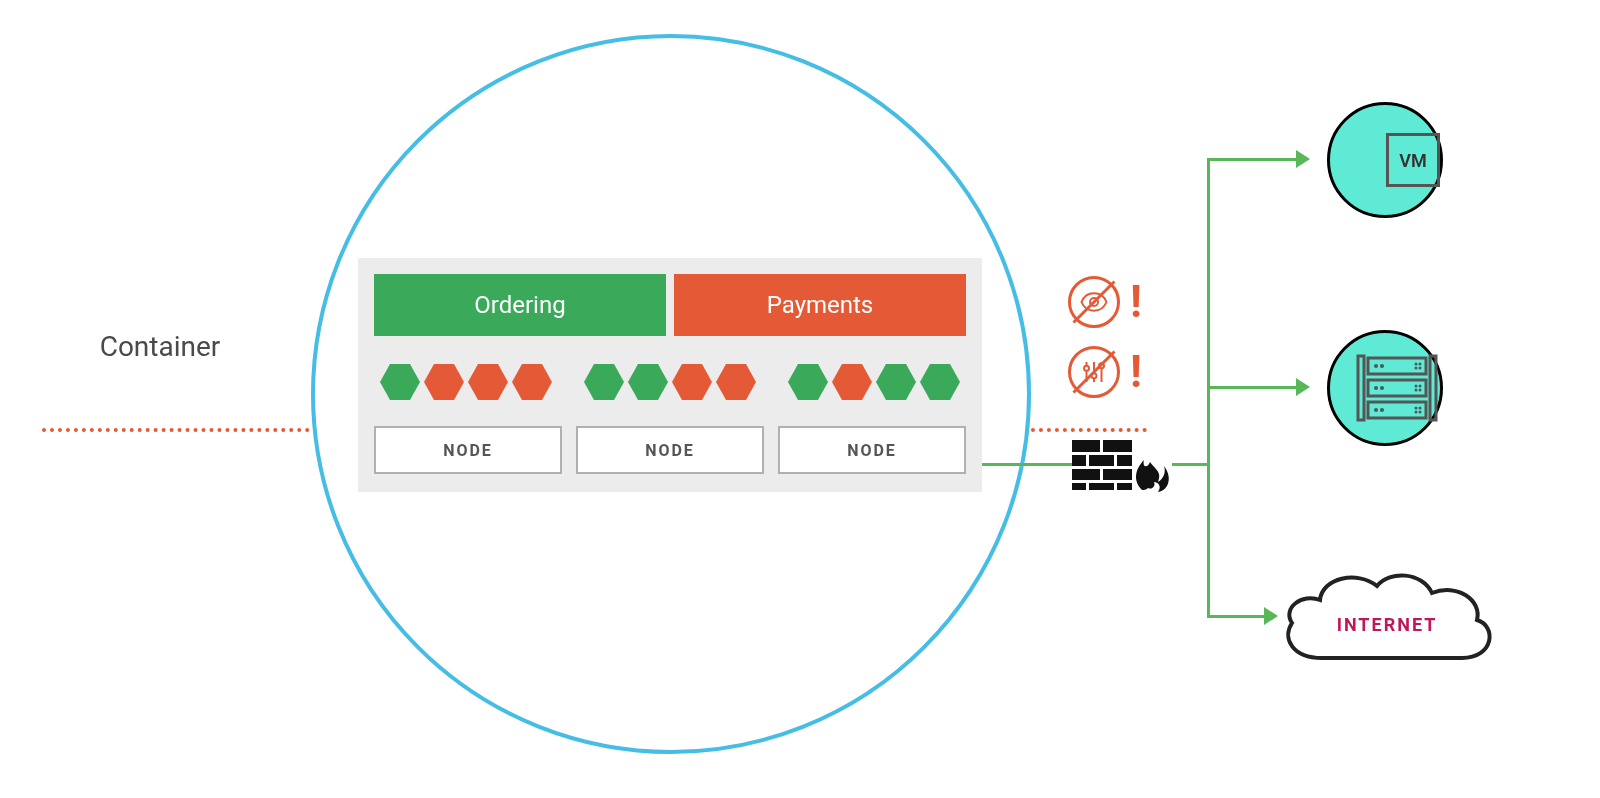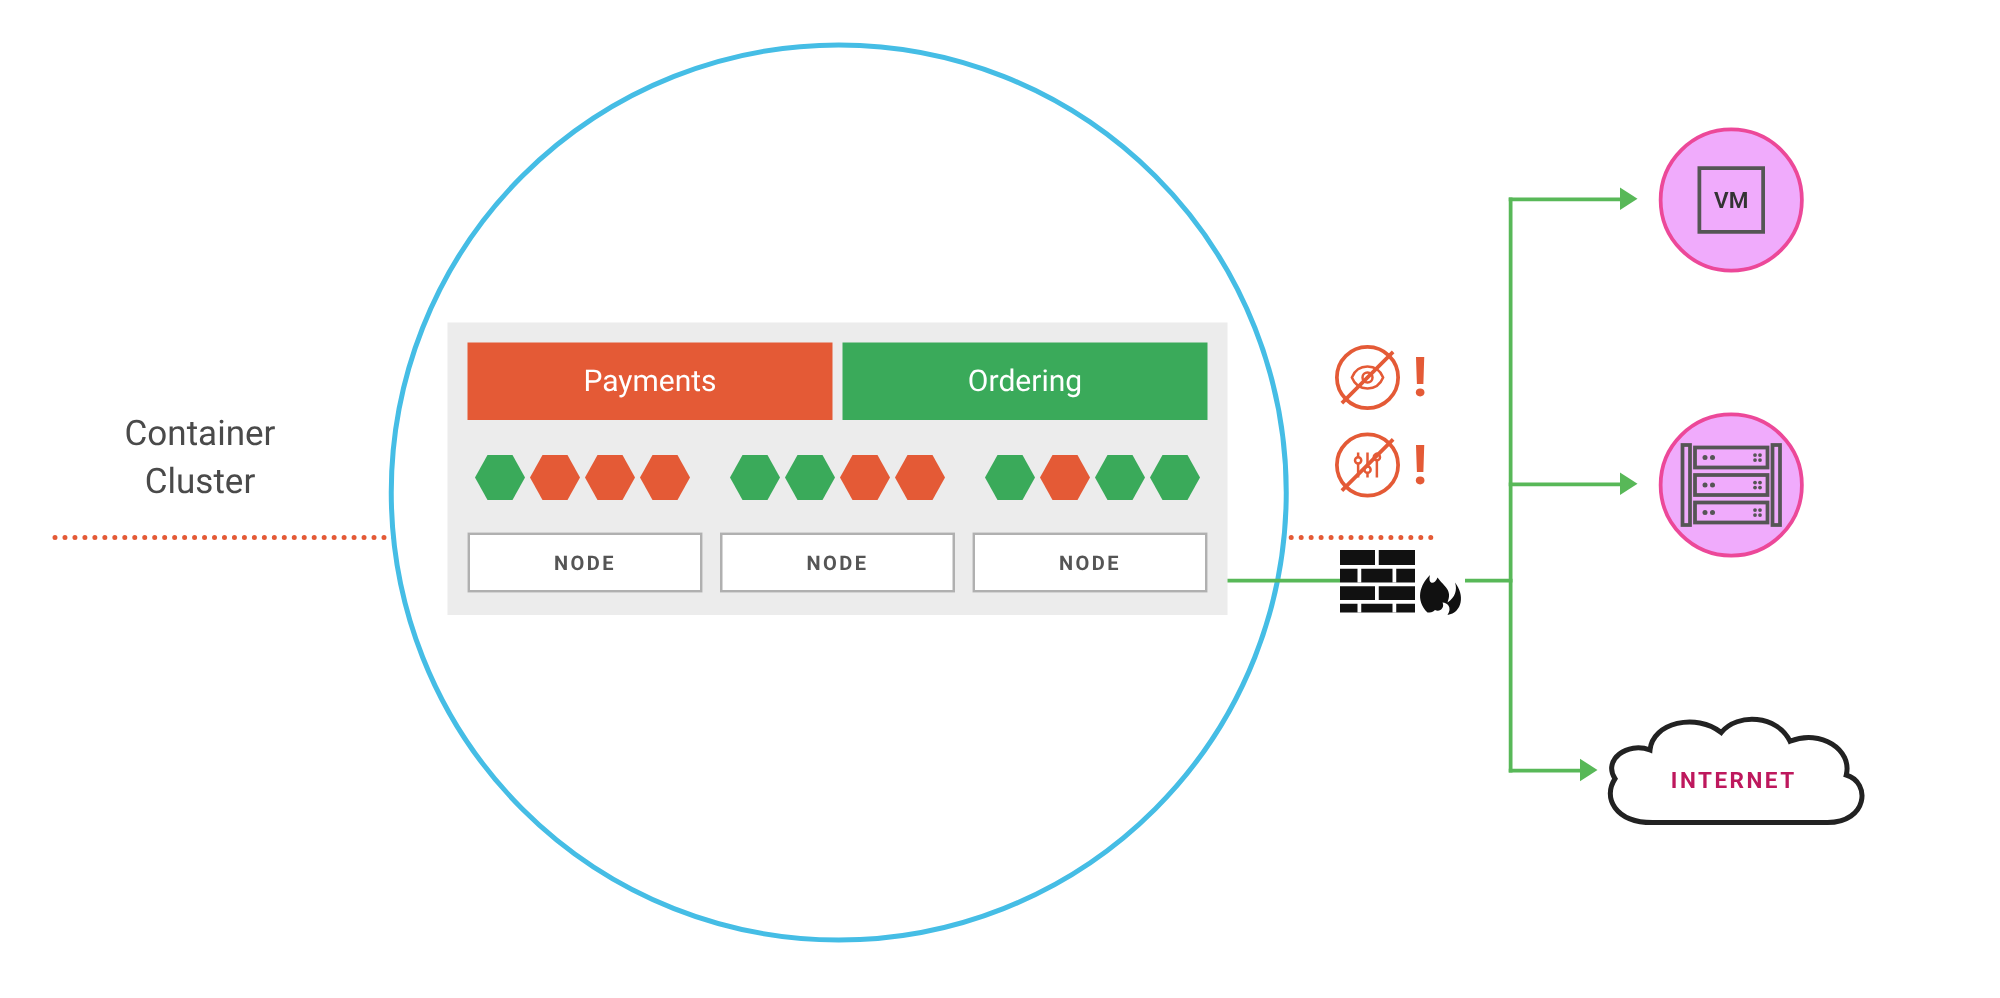--- a/index.html
+++ b/index.html
@@ -95,24 +95,24 @@
     border: 2px solid #b0b0b0;
     display:flex; align-items:center; justify-content:center;
     color:#555; letter-spacing: 2px;
     font-weight: 700; font-size: 16px;
   }
 
   
   .ext-circle {
     position: absolute;
     width: 116px; height: 116px;
-    border: 3px solid #ec4899;
+    border: 3px solid #000000;
     border-radius: 50%;
-    background:#f0abfc;
-    display:flex; align-items:center; justify-content:center;
+    background:#5eead4;
+    display:flex; align-items:center; justify-content:flex-end;
   }
   .ext-vm { left: 1327px; top: 102px; }
   .ext-server { left: 1327px; top: 330px; }
   .vm-square {
     width: 54px; height: 54px;
     border: 3px solid #555;
     display:flex; align-items:center; justify-content:center;
     font-weight: 600; font-size: 18px; color:#333;
   }
   .server-rack { width: 86px; height: 72px; }
@@ -210,27 +210,26 @@
         <path d="M10 32 h60"></path>
         <path d="M28 46 v34 M40 46 v34 M52 46 v34"></path>
       </g>
     </svg>
   </div>
 
   <div class="cluster-circle"></div>
 
   <div class="cluster-label">
     <div>Container</div>
-    <div>Cluster</div>
   </div>
 
   <div class="panel">
     <div class="services-row">
+      <div class="service-box green">Ordering</div>
       <div class="service-box orange">Payments</div>
-      <div class="service-box green">Ordering</div>
     </div>
     <div class="hex-row" id="hex-row">
         <div class="hex">
           <svg viewBox="0 0 40 36">
             <polygon points="10,0 30,0 40,18 30,36 10,36 0,18" fill="#3aaa5a"></polygon>
           </svg>
         </div>
         <div class="hex">
           <svg viewBox="0 0 40 36">
             <polygon points="10,0 30,0 40,18 30,36 10,36 0,18" fill="#e45a36"></polygon>

